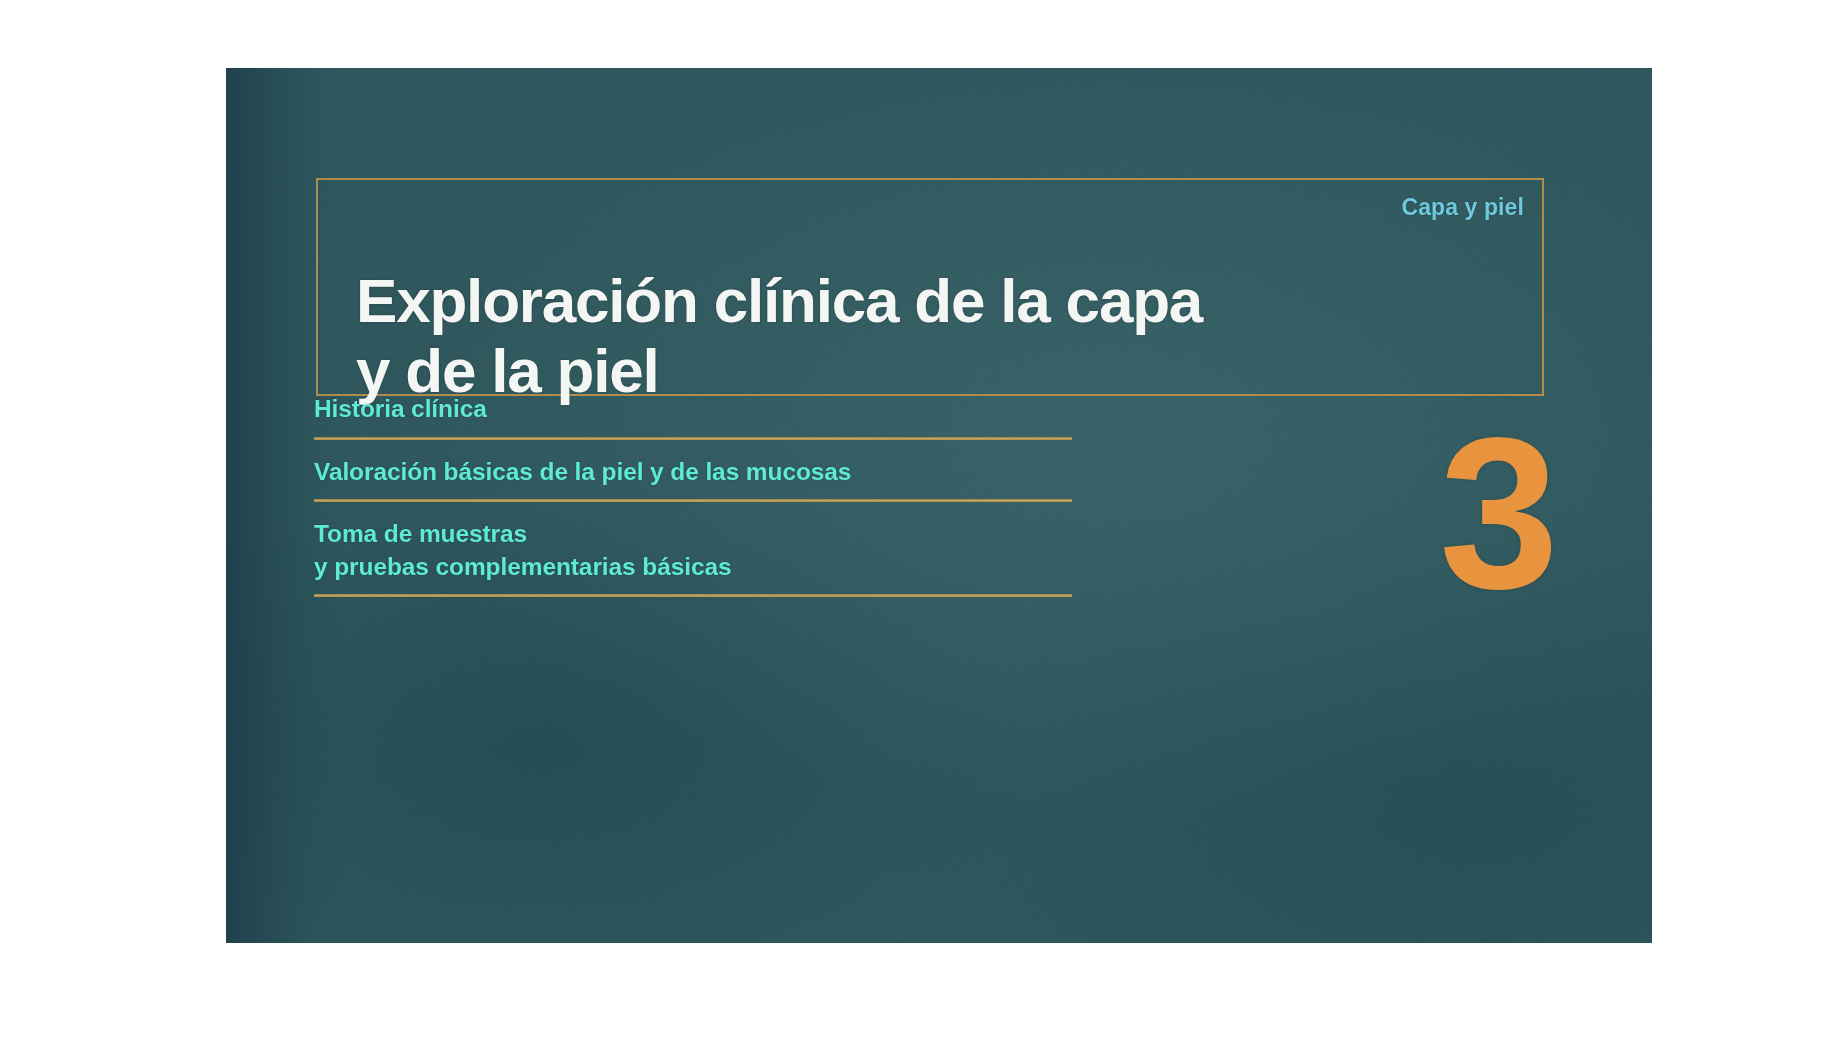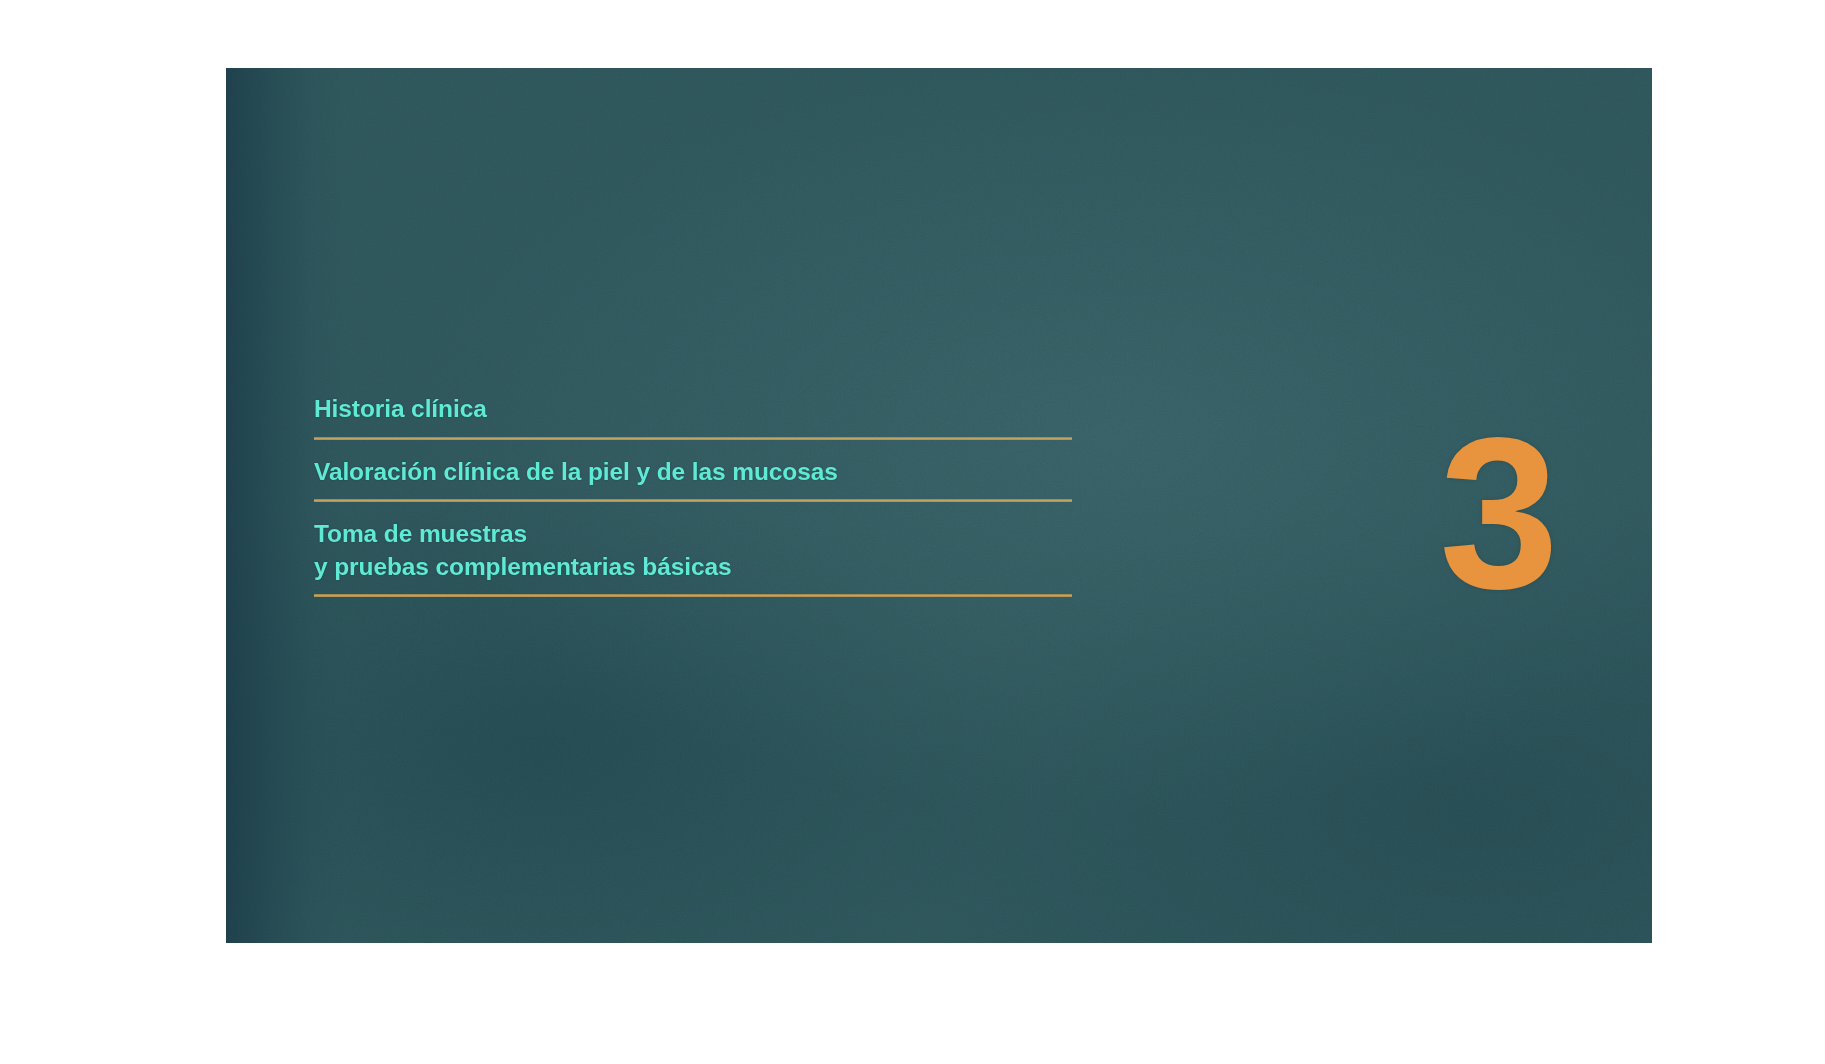--- a/index.html
+++ b/index.html
@@ -150,33 +150,38 @@
   <div id="page">
 
     <svg id="grain" xmlns="http://www.w3.org/2000/svg" width="1426" height="875">
       <filter id="noiseFilter">
         <feTurbulence type="fractalNoise" baseFrequency="0.9" numOctaves="3" stitchTiles="stitch"></feTurbulence>
         <feColorMatrix type="saturate" values="0"></feColorMatrix>
       </filter>
       <rect width="100%" height="100%" filter="url(#noiseFilter)"></rect>
     </svg>
 
+    <div id="title-box">
+      <div id="kicker">Capa y piel</div>
+      <h1 id="chapter-title">Exploración clínica de la capa
+y de la piel</h1>
+    </div>
 
     <div id="chapter-number">3</div>
 
     <nav id="toc">
 
       <div class="toc-item">
         <div class="toc-label">Historia clínica</div>
         <div class="toc-rule"></div>
       </div>
 
 
       <div class="toc-item">
-        <div class="toc-label">Valoración clínica de la piel y de las mucosas</div>
+        <div class="toc-label">Valoración básicas de la piel y de las mucosas</div>
         <div class="toc-rule"></div>
       </div>
 
       <div class="toc-item">
         <div class="toc-label">Toma de muestras
 y pruebas complementarias básicas</div>
         <div class="toc-rule"></div>
       </div>
 
     </nav>

